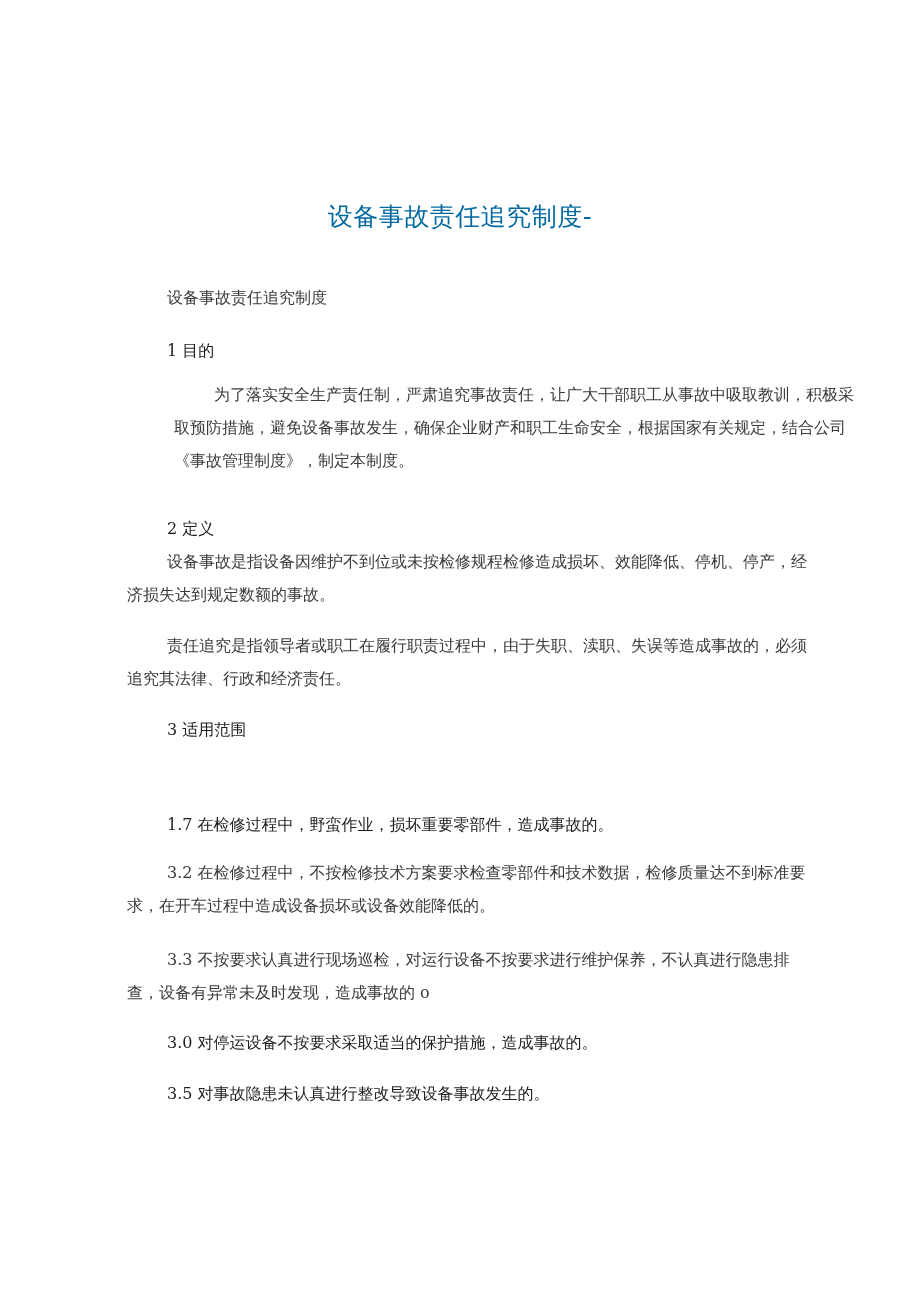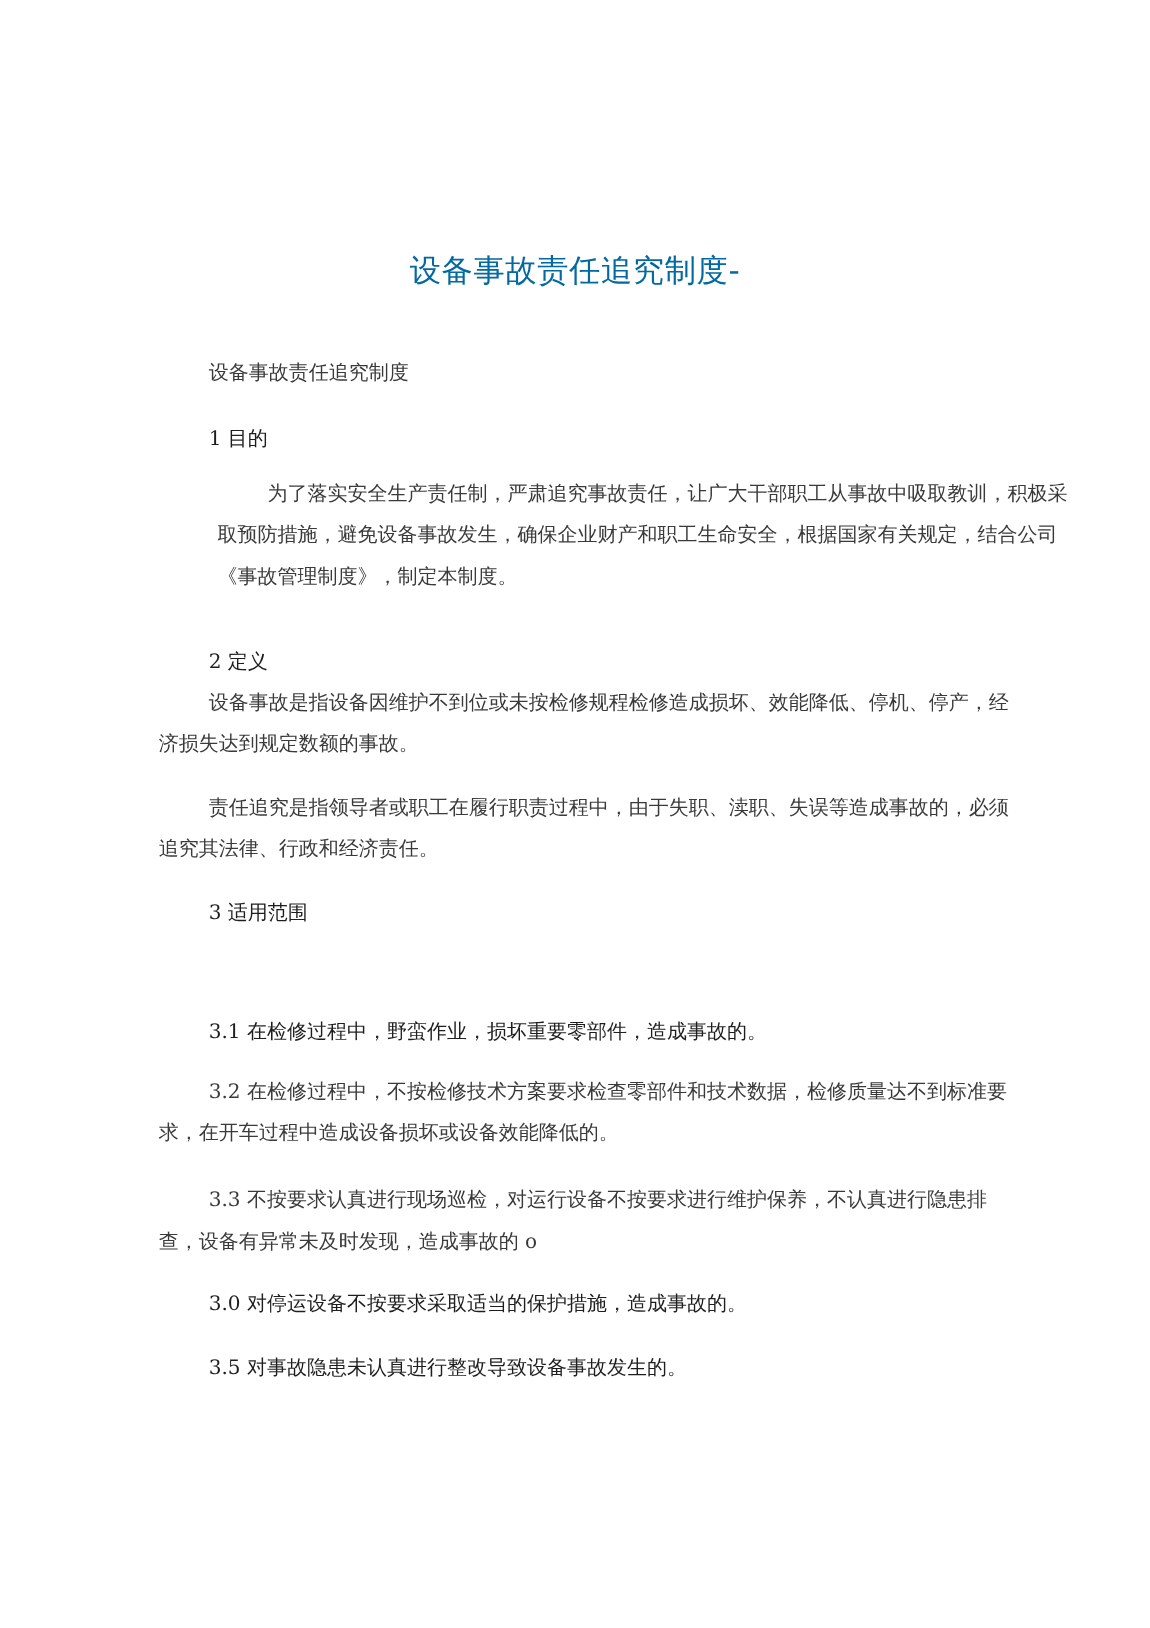--- a/index.html
+++ b/index.html
@@ -67,21 +67,21 @@
 
   <div class="heading-line num" style="top:505px;margin-top:12px;">2 定义</div>
 
   <div class="block indent" style="top:545px;">设备事故是指设备因维护不到位或未按检修规程检修造成损坏、效能降低、停机、停产，经济损失达到规定数额的事故。</div>
 
   <div class="block indent" style="top:629px;">责任追究是指领导者或职工在履行职责过程中，由于失职、渎职、失误等造成事故的，必须追究其法律、行政和经济责任。</div>
 
   <div class="heading-line num" style="top:718px;">3 适用范围</div>
 
 
-  <div class="heading-line num" style="top:813px;">3.1 在检修过程中，野蛮作业，损坏重要零部件，造成事故的。</div>
+  <div class="heading-line num" style="top:813px;">1.7 在检修过程中，野蛮作业，损坏重要零部件，造成事故的。</div>
 
   <div class="block indent" style="top:856px;">3.2 在检修过程中，不按检修技术方案要求检查零部件和技术数据，检修质量达不到标准要求，在开车过程中造成设备损坏或设备效能降低的。</div>
 
   <div class="block indent" style="top:943px;">3.3 不按要求认真进行现场巡检，对运行设备不按要求进行维护保养，不认真进行隐患排查，设备有异常未及时发现，造成事故的 o</div>
 
   <div class="heading-line num" style="top:1031px;">3.0 对停运设备不按要求采取适当的保护措施，造成事故的。</div>
 
   <div class="heading-line num" style="top:1082px;">3.5 对事故隐患未认真进行整改导致设备事故发生的。</div>
 
 </div>

